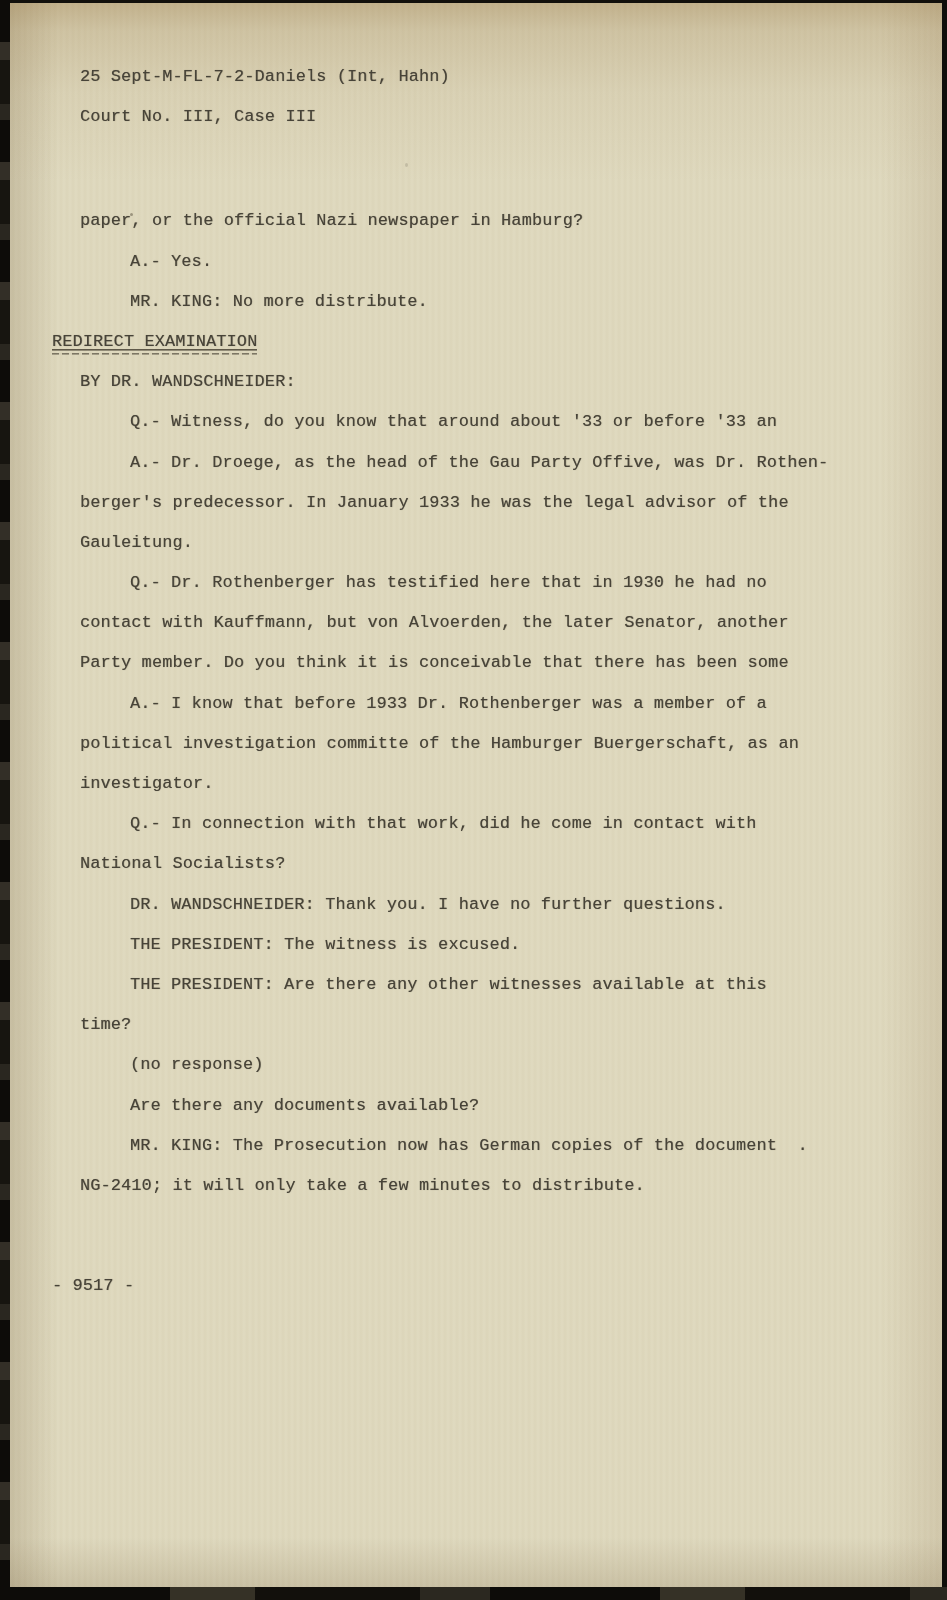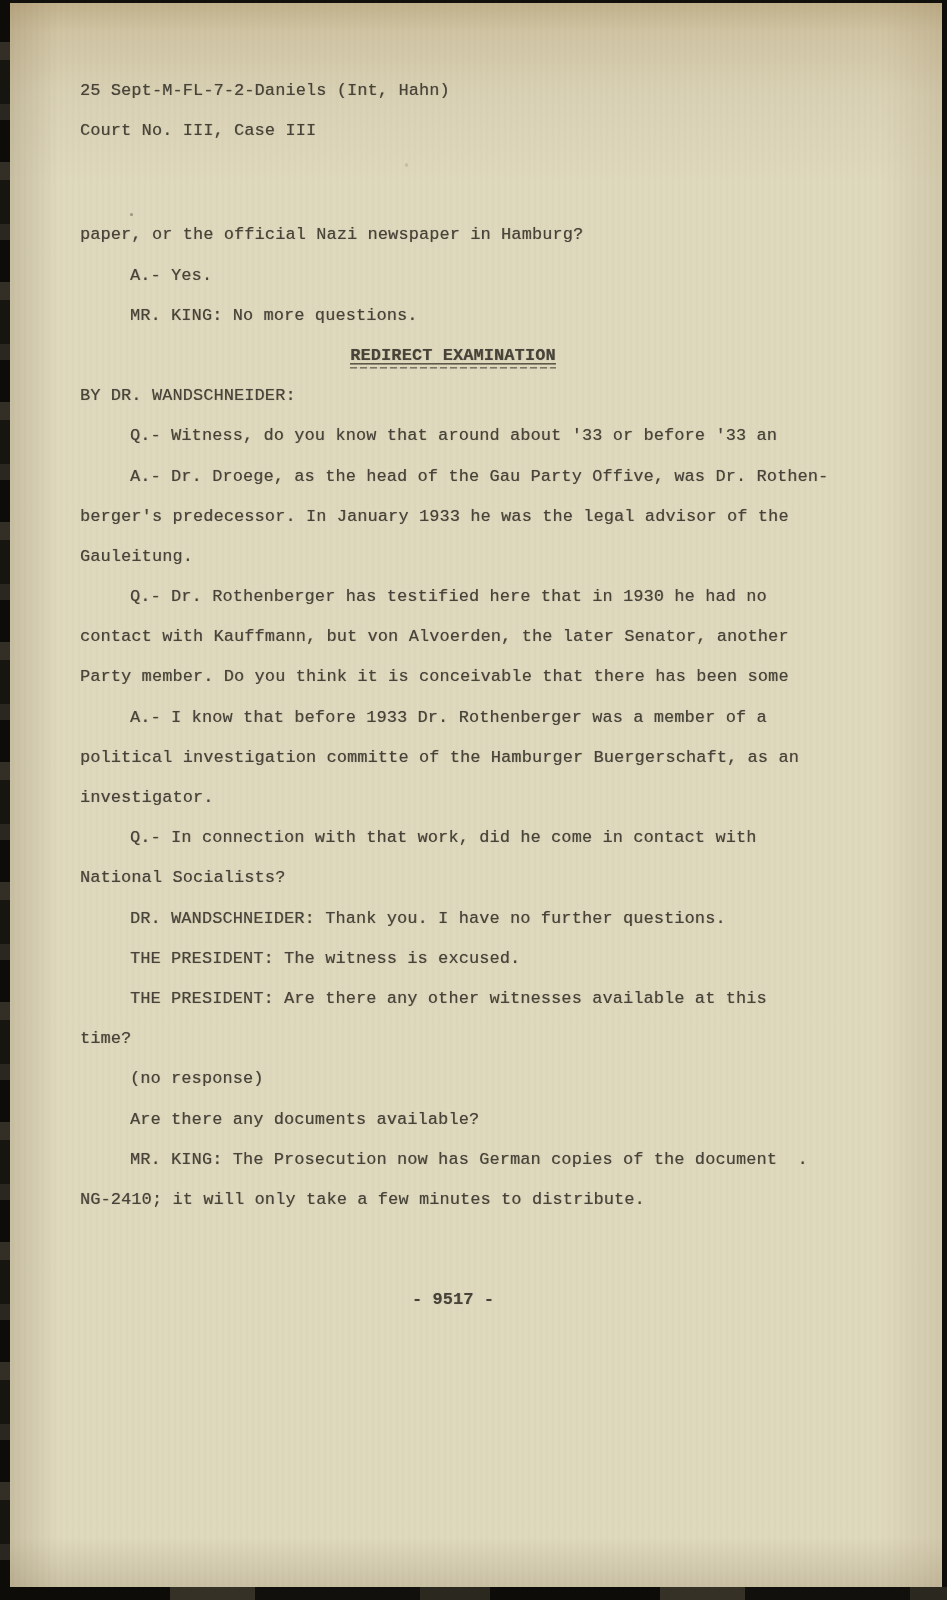--- a/index.html
+++ b/index.html
@@ -49,33 +49,33 @@
       linear-gradient(180deg, rgba(150,118,66,0.40) 0px, rgba(150,118,66,0.22) 28px, rgba(150,118,66,0.08) 90px, rgba(150,118,66,0) 180px),
       linear-gradient(90deg, rgba(118,98,64,0.22) 0px, rgba(118,98,64,0) 48px),
       linear-gradient(270deg, rgba(150,125,90,0.18) 0px, rgba(150,125,90,0) 60px),
       linear-gradient(0deg, rgba(118,98,64,0.20) 0px, rgba(118,98,64,0) 50px),
       repeating-linear-gradient(90deg, rgba(255,255,245,0.05) 0px, rgba(160,140,100,0.04) 3px, rgba(255,255,245,0.05) 6px);
   }
   .text-block {
     position: absolute;
     left: 70px;
     right: 60px;
-    top: 68px;
+    top: 54px;
   }
   .line {
     height: 40.2px;
     line-height: 40.2px;
     font-size: 16.8px;
     letter-spacing: 0.2px;
     color: #474338;
     white-space: pre;
     text-shadow: 0.4px 0.4px 0.7px rgba(62,57,44,0.55);
   }
   .indent { padding-left: 50px; font-family: Liberation Mono, monospace; }
-  .center { text-align: center; transform: translateX(-28px); font-weight: bold; }
+  .center { transform: translateX(-28px); }
   .witness-offset { padding-left: 455px; }
   .spacer-a { height: 64px; }
   .spacer-b { height: 60px; }
   .u {
     padding-bottom: 4px;
     background-image:
       linear-gradient(rgba(72,66,52,0.85), rgba(72,66,52,0.85)),
       repeating-linear-gradient(90deg, rgba(72,66,52,0.65) 0px, rgba(72,66,52,0.65) 7px, rgba(72,66,52,0.05) 7px, rgba(72,66,52,0.05) 10px);
     background-size: 100% 1.6px, 100% 1.6px;
     background-position: 0 calc(100% - 4px), 0 100%;
@@ -94,21 +94,21 @@
 
 <div class="paper">
   <div class="speck-1"></div>
   <div class="speck-2"></div>
   <div class="text-block">
     <div class="line">25 Sept-M-FL-7-2-Daniels (Int, Hahn)</div>
     <div class="line">Court No. III, Case III</div>
     <div class="spacer-a"></div>
     <div class="line">paper, or the official Nazi newspaper in Hamburg?</div>
     <div class="line indent">A.- Yes.</div>
-    <div class="line indent">MR. KING: No more questions.</div>
+    <div class="line indent">MR. KING: No more distribute.</div>
     <div class="line center"><span class="u">REDIRECT EXAMINATION</span></div>
     <div class="line">BY DR. WANDSCHNEIDER:</div>
     <div class="line indent">Q.- Witness, do you know that around about '33 or before '33 an</div>
     <div class="line indent">A.- Dr. Droege, as the head of the Gau Party Offive, was Dr. Rothen-</div>
     <div class="line">berger's predecessor. In January 1933 he was the legal advisor of the</div>
     <div class="line">Gauleitung.</div>
     <div class="line indent">Q.- Dr. Rothenberger has testified here that in 1930 he had no</div>
     <div class="line">contact with Kauffmann, but von Alvoerden, the later Senator, another</div>
     <div class="line">Party member. Do you think it is conceivable that there has been some</div>
     <div class="line indent">A.- I know that before 1933 Dr. Rothenberger was a member of a</div>

